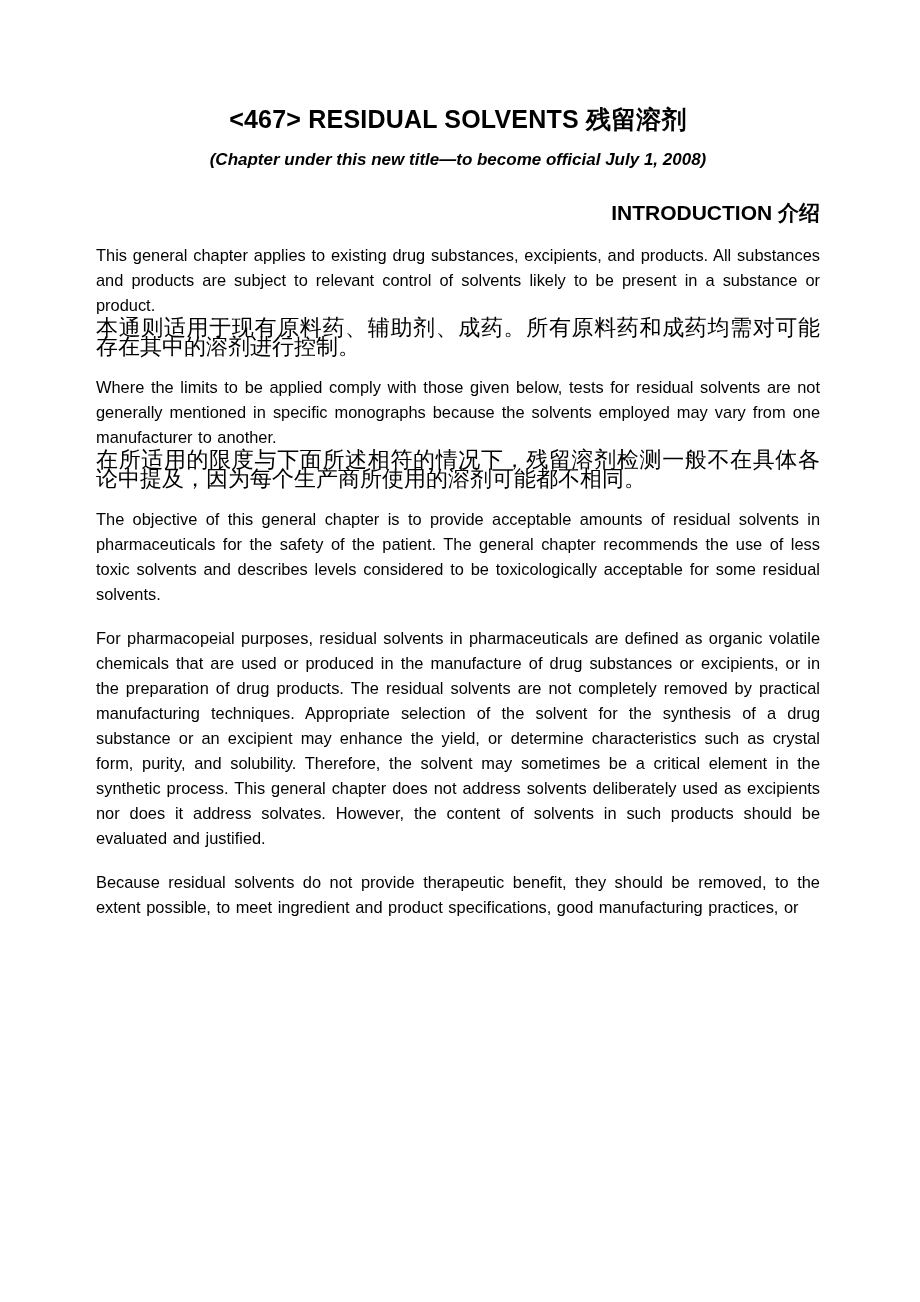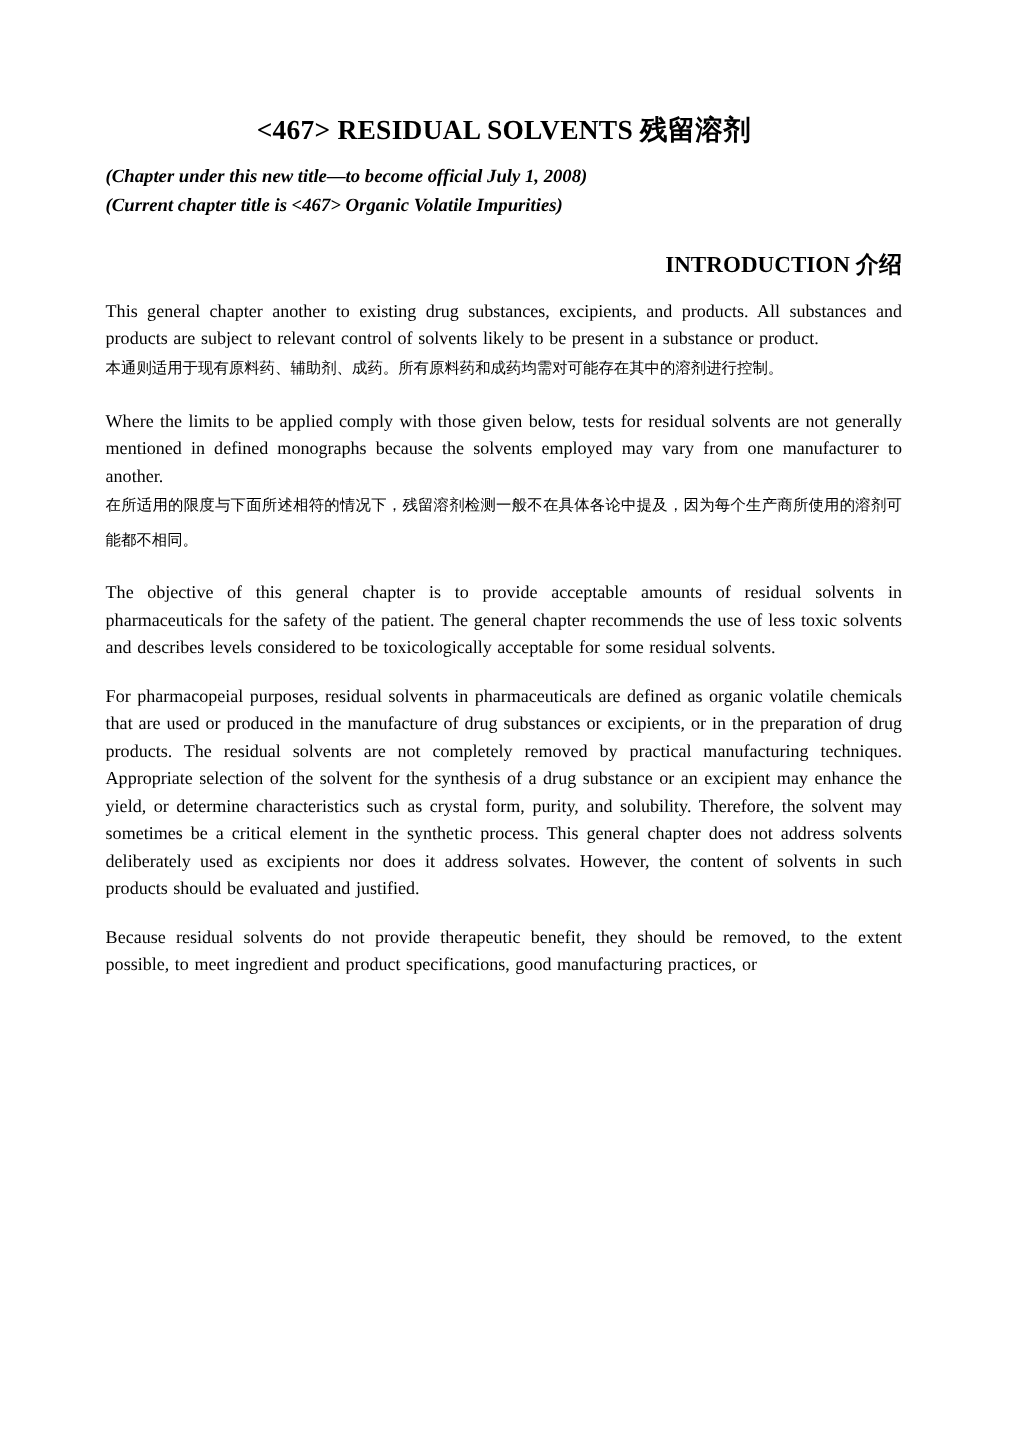--- a/index.html
+++ b/index.html
@@ -8,85 +8,85 @@
     background: #ffffff;
   }
   .page {
     position: relative;
     width: 920px;
     height: 1302px;
     box-sizing: border-box;
     background: #ffffff;
     color: #000000;
     padding: 104px 100px 0 96px;
-    font-family: Liberation Serif, serif;
+    font-family: Liberation Sans, sans-serif;
     overflow: hidden;
   }
   .doc-title {
     margin: 0 0 12px 0;
     font-size: 25px;
     font-weight: bold;
     line-height: 30px;
     text-align: center;
     letter-spacing: 0.2px;
   }
   .subtitle-block {
     margin: 0 0 0 0;
   }
   .subtitle-line {
     font-size: 17px;
     font-weight: bold;
     font-style: italic;
     line-height: 27px;
+    text-align: center;
   }
   .section-heading {
     margin: 26px 0 16px 0;
     font-size: 21px;
     font-weight: bold;
     line-height: 28px;
     text-align: right;
   }
   .para {
     margin: 0 0 19px 0;
     text-align: justify;
   }
   .para-en {
     font-size: 16.4px;
     line-height: 25px;
     word-spacing: 1px;
   }
   .para-zh {
-    font-size: 14px;
-    line-height: 31px;
+    font-size: 22px;
+    line-height: 19px;
   }
   .para:last-child {
     margin-bottom: 16px;
   }
 </style>
 </head>
 <body>
 
 <div class="page">
 
   <h1 class="doc-title">&lt;467&gt; RESIDUAL SOLVENTS 残留溶剂</h1>
 
   <div class="subtitle-block">
     <div class="subtitle-line">(Chapter under this new title—to become official July 1, 2008)</div>
-    <div class="subtitle-line">(Current chapter title is &lt;467&gt; Organic Volatile Impurities)</div>
   </div>
 
   <h2 class="section-heading">INTRODUCTION 介绍</h2>
 
   <div class="para">
-    <div class="para-en">This general chapter another to existing drug substances, excipients, and products. All substances and products are subject to relevant control of solvents likely to be present in a substance or product.</div>
+    <div class="para-en">This general chapter applies to existing drug substances, excipients, and products. All substances and products are subject to relevant control of solvents likely to be present in a substance or product.</div>
     <div class="para-zh">本通则适用于现有原料药、辅助剂、成药。所有原料药和成药均需对可能存在其中的溶剂进行控制。</div>
   </div>
 
   <div class="para">
-    <div class="para-en">Where the limits to be applied comply with those given below, tests for residual solvents are not generally mentioned in defined monographs because the solvents employed may vary from one manufacturer to another.</div>
+    <div class="para-en">Where the limits to be applied comply with those given below, tests for residual solvents are not generally mentioned in specific monographs because the solvents employed may vary from one manufacturer to another.</div>
     <div class="para-zh">在所适用的限度与下面所述相符的情况下，残留溶剂检测一般不在具体各论中提及，因为每个生产商所使用的溶剂可能都不相同。</div>
   </div>
 
   <div class="para">
     <div class="para-en">The objective of this general chapter is to provide acceptable amounts of residual solvents in pharmaceuticals for the safety of the patient. The general chapter recommends the use of less toxic solvents and describes levels considered to be toxicologically acceptable for some residual solvents.</div>
   </div>
 
   <div class="para">
     <div class="para-en">For pharmacopeial purposes, residual solvents in pharmaceuticals are defined as organic volatile chemicals that are used or produced in the manufacture of drug substances or excipients, or in the preparation of drug products. The residual solvents are not completely removed by practical manufacturing techniques. Appropriate selection of the solvent for the synthesis of a drug substance or an excipient may enhance the yield, or determine characteristics such as crystal form, purity, and solubility. Therefore, the solvent may sometimes be a critical element in the synthetic process. This general chapter does not address solvents deliberately used as excipients nor does it address solvates. However, the content of solvents in such products should be evaluated and justified.</div>
   </div>

